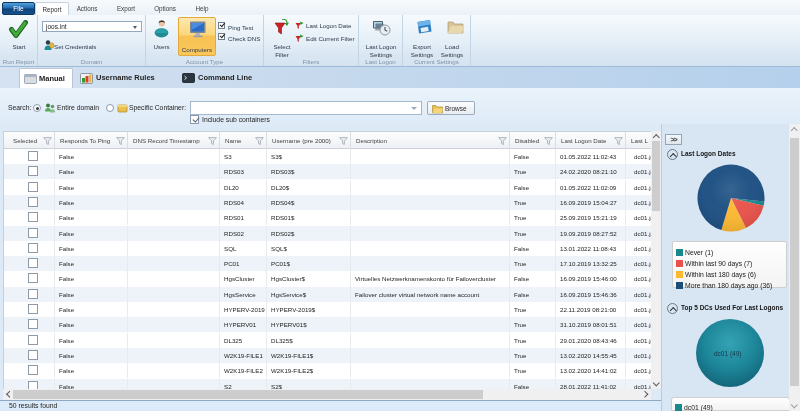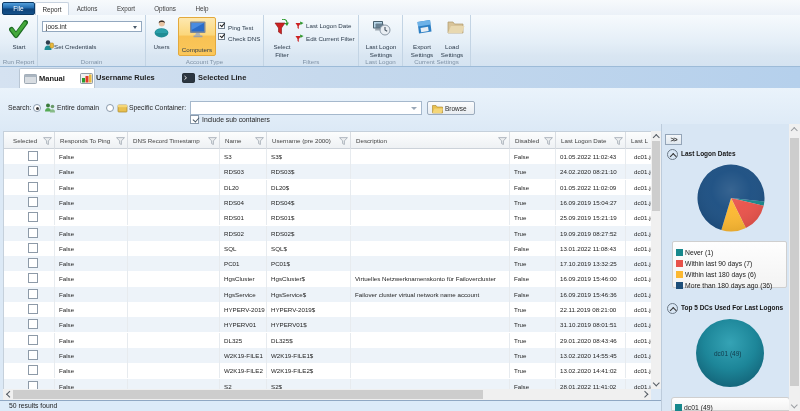--- a/index.html
+++ b/index.html
@@ -27,21 +27,21 @@
 #domcombo::after { content:""; position:absolute; right:4px; top:4px; border-left:2.5px solid transparent; border-right:2.5px solid transparent; border-top:3px solid #4a5a6a; }
 #compbtn { position:absolute; left:32px; top:2px; width:38px; height:39px; border:1px solid #e3a93c; border-radius:2px;
   background:linear-gradient(#fde8b0 0%, #fbd77c 45%, #f8c254 50%, #fbc75a 100%); }
 .rchkbox { position:absolute; width:7px; height:7px; background:#fff; border:1px solid #707e8c; }
 .rchkbox::after { content:""; position:absolute; left:0.5px; top:0px; width:3.5px; height:2.2px; border-left:1.1px solid #222; border-bottom:1.1px solid #222; transform:rotate(-50deg); }
 
 
 #subtabs { left:0; top:67px; width:800px; height:21px;
   background:linear-gradient(to right, #d5e2f1 0%, #c6d9ed 40%, #b5d0ec 100%); }
 .stab { position:absolute; top:1px; height:20px; font-size:7.5px; font-weight:bold; color:#1d1d1d; line-height:20px; }
-#stab-manual { left:19px; width:76px; background:#fff; border:1px solid #b9c6d4; border-bottom:none; border-radius:2px 2px 0 0;padding-left:37px; }
+#stab-manual { left:19px; width:54px; background:#fff; border:1px solid #b9c6d4; border-bottom:none; border-radius:2px 2px 0 0;padding-left:37px; }
 
 
 #search { left:0; top:88px; width:800px; height:43px; background:linear-gradient(#eaf3fb, #dce9f6); }
 .stxt { position:absolute; font-size:6.8px; color:#1e1e1e; white-space:nowrap; }
 .radio { position:absolute; width:8px; height:8px; border:1px solid #8a9aac; border-radius:50%; background:#fff; }
 .radio.sel::after { content:""; position:absolute; left:1.5px; top:1.5px; width:3px; height:3px; border-radius:50%; background:#3a3a3a; }
 #searchinput { position:absolute; left:190px; top:13px; width:232px; height:14px; background:#fff; border:1px solid #a5b8cc; }
 #searchinput::after { content:""; position:absolute; right:4px; top:5px; border-left:3px solid transparent; border-right:3px solid transparent; border-top:3px solid #9aa8b8; }
 #browsebtn { position:absolute; left:427px; top:13px; width:48px; height:14px; background:linear-gradient(#fbfcfd,#e8edf2); border:1px solid #9cacbe; border-radius:2px; font-size:6.5px; color:#2b2b2b; line-height:12px; }
 #subchk { position:absolute; left:190px; top:27px; width:9px; height:9px; background:#fff; border:1px solid #8a9aac; }
@@ -201,21 +201,21 @@
         <rect x="5.5" y="3" width="3" height="6.5" fill="#e03a2a"></rect>
         <rect x="9" y="1.5" width="2.5" height="8" fill="#e8b93c"></rect>
       </svg>
     <span style="position:absolute;left:16px;top:0px;">Username Rules</span>
   </div>
   <div class="stab" style="left:182px;width:95px;">
     <svg style="position:absolute;left:0px;top:5px;" width="13" height="10" viewBox="0 0 13 10">
         <rect x="0.5" y="0.5" width="12" height="9" rx="1" fill="#2b3540" stroke="#121a22" stroke-width="0.8"></rect>
         <path d="M2.5 3 L4.5 4.8 L2.5 6.6" stroke="#e8e8e8" stroke-width="1" fill="none"></path>
       </svg>
-    <span style="position:absolute;left:16px;top:0px;">Selected Line</span>
+    <span style="position:absolute;left:16px;top:0px;">Command Line</span>
   </div>
 </div>
 
 <div id="search" class="abs">
   <div class="stxt" style="left:8px;top:16px;">Search:</div>
   <div class="radio sel" style="left:33px;top:16px;"></div>
   <svg style="position:absolute;left:44px;top:14px;" width="12" height="12" viewBox="0 0 12 12">
       <circle cx="4" cy="3.5" r="2" fill="#3a7a3a"></circle>
       <path d="M1 9.5 Q1 6 4 6 Q7 6 7 9.5 Z" fill="#55aa55"></path>
       <circle cx="8.5" cy="4.5" r="1.8" fill="#6a9a6a"></circle>

